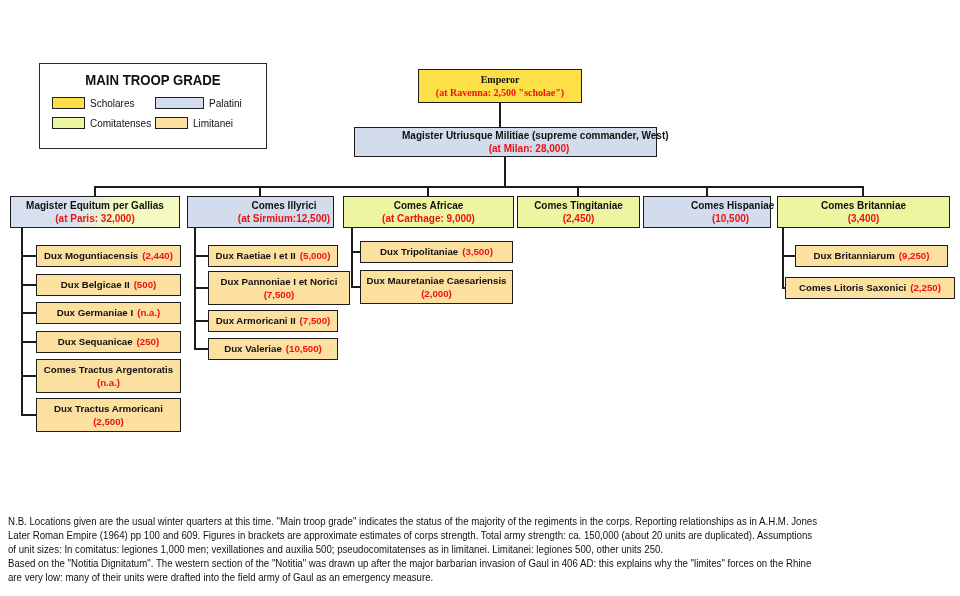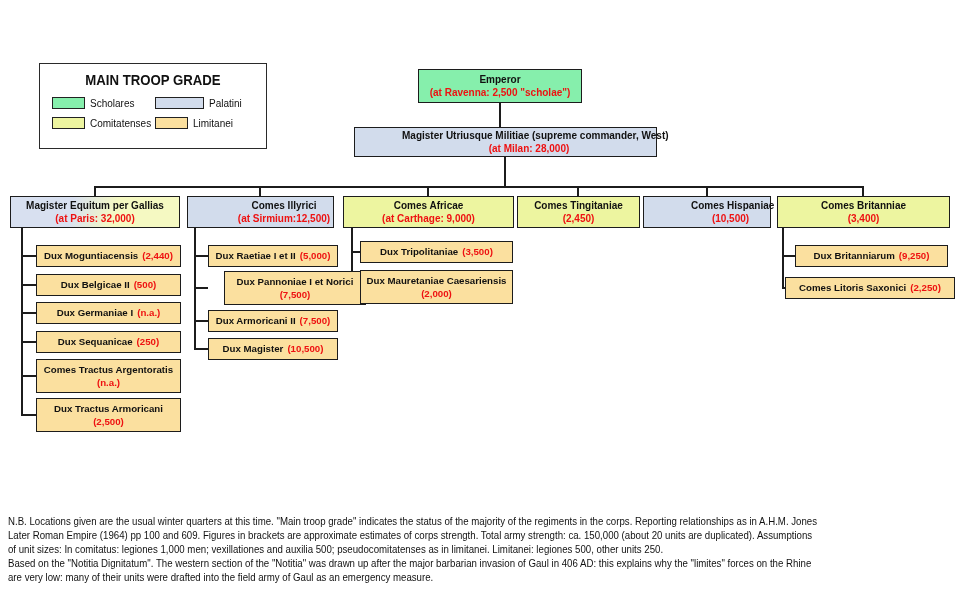--- a/index.html
+++ b/index.html
@@ -13,21 +13,21 @@
   
   .node{position:absolute;box-sizing:border-box;border:1.5px solid #1c1c1c;
         display:flex;align-items:center;justify-content:center;text-align:center;
         font-weight:700;color:#111;line-height:1.3;font-size:10px;}
   .node .txt{width:100%;}
   .blk{display:block;white-space:nowrap;}
   .nm{white-space:nowrap;}
   .val{color:#ee1111;white-space:nowrap;}
   .val.inl{margin-left:4px;}
   .small{font-size:9.7px;line-height:1.35;}
-  .scholares{background:#86efac;}
+  .scholares{background:#fde047;font-family:Liberation Serif, serif;}
   .palatini{background:#d2dcec;padding-left:47px;}
   .comitatenses{background:#edf5a0;}
   .limitanei{background:#fbe09f;}
   .mixed{background:linear-gradient(102deg,#d8e0f0 36%,#f5f9c2 62%);}
   
   .legend{position:absolute;left:39px;top:63px;width:228px;height:86px;
           box-sizing:border-box;border:1.5px solid #2a2a2a;background:#fff;}
   .legend-title{text-align:center;margin-top:7px;font-weight:700;font-size:15px;}
   .lrow{position:absolute;left:12px;display:flex;align-items:center;}
   .lrow.r1{top:33px;} .lrow.r2{top:53px;}
@@ -163,31 +163,31 @@
   <div class="node limitanei small" style="left:36px;top:398px;width:145px;height:34px">
     <div class="txt">
         <span class="blk">Dux Tractus Armoricani</span>
         <span class="val blk">(2,500)</span>
       </div>
   </div>
 
   <div class="node limitanei small" style="left:208px;top:245px;width:130px;height:22px">
     <div class="txt"><span class="nm">Dux Raetiae I et II</span><span class="val inl">(5,000)</span></div>
   </div>
-  <div class="node limitanei small" style="left:224px;top:271px;width:142px;height:34px">
+  <div class="node limitanei small" style="left:208px;top:271px;width:142px;height:34px">
     <div class="txt">
         <span class="blk">Dux Pannoniae I et Norici</span>
         <span class="val blk">(7,500)</span>
       </div>
   </div>
   <div class="node limitanei small" style="left:208px;top:310px;width:130px;height:22px">
     <div class="txt"><span class="nm">Dux Armoricani II</span><span class="val inl">(7,500)</span></div>
   </div>
   <div class="node limitanei small" style="left:208px;top:338px;width:130px;height:22px">
-    <div class="txt"><span class="nm">Dux Magister</span><span class="val inl">(10,500)</span></div>
+    <div class="txt"><span class="nm">Dux Valeriae</span><span class="val inl">(10,500)</span></div>
   </div>
 
   <div class="node limitanei small" style="left:360px;top:241px;width:153px;height:22px">
     <div class="txt"><span class="nm">Dux Tripolitaniae</span><span class="val inl">(3,500)</span></div>
   </div>
   <div class="node limitanei small" style="left:360px;top:270px;width:153px;height:34px">
     <div class="txt">
         <span class="blk">Dux Mauretaniae Caesariensis</span>
         <span class="val blk">(2,000)</span>
       </div>

